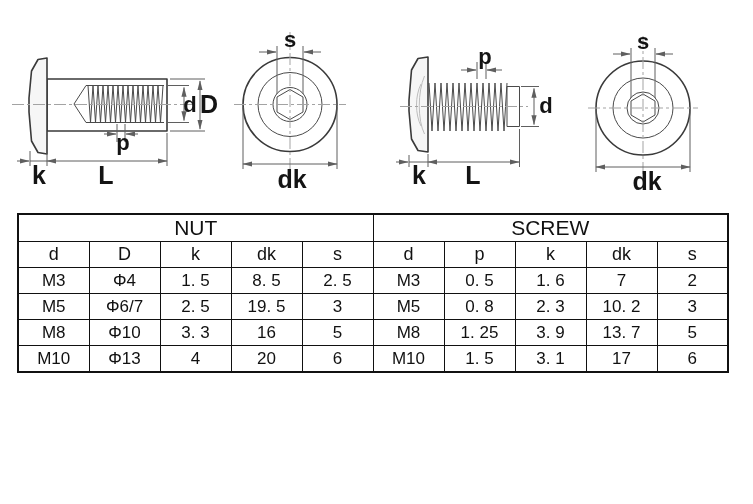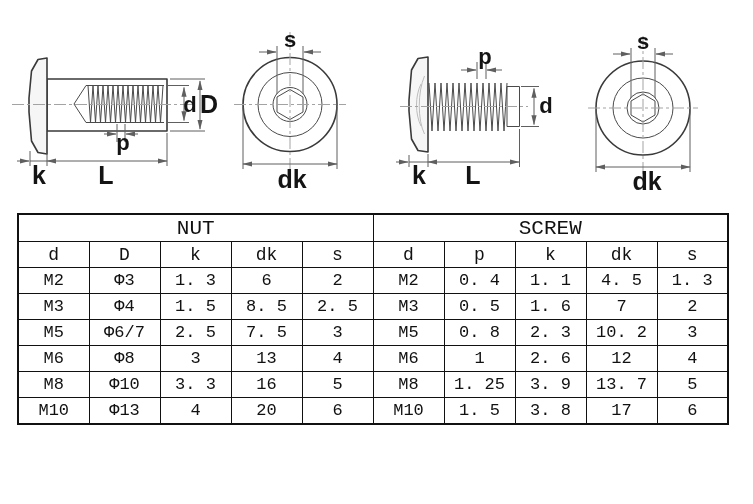--- a/index.html
+++ b/index.html
@@ -16,21 +16,21 @@
   .cl{fill:none;stroke:#a3a3a3;stroke-width:1;stroke-dasharray:12 3 3 3;}
   .dim{fill:none;stroke:#5f5f5f;stroke-width:1;}
   .lbl{font-family:"Liberation Sans",sans-serif;font-weight:bold;fill:#141414;text-anchor:middle;}
   .lbl-sm{font-size:22px;}
   .lbl-lg{font-size:25px;}
 
   table[data-name="spec-table"]{
     border-collapse:collapse;table-layout:fixed;
     width:712px;margin:7px 0 0 17px;
     border:2px solid #111;
-    font-family:Liberation Mono, monospace;color:#111;
+    font-family:Liberation Sans, sans-serif;color:#111;
   }
   table[data-name="spec-table"] th,
   table[data-name="spec-table"] td{
     border:1px solid #111;text-align:center;vertical-align:middle;
     padding:0;font-weight:normal;white-space:nowrap;overflow:hidden;
   }
   th.grp{height:26px;font-size:21px;}
   th.ch{height:25px;font-size:18px;}
   table[data-name="spec-table"] tbody td{height:25px;font-size:17px;}
 </style>
@@ -179,66 +179,42 @@
       <th class="ch" data-name="nut-col-header-s">s</th>
       <th class="ch" data-name="screw-col-header-d">d</th>
       <th class="ch" data-name="screw-col-header-p">p</th>
       <th class="ch" data-name="screw-col-header-k">k</th>
       <th class="ch" data-name="screw-col-header-dk">dk</th>
       <th class="ch" data-name="screw-col-header-s">s</th>
     </tr>
   </thead>
   <tbody data-name="spec-table-body">
         <tr data-name="table-row">
-          <td data-name="spec-cell">M2</td>
-          <td data-name="spec-cell">Φ3</td>
-          <td data-name="spec-cell">1. 3</td>
-          <td data-name="spec-cell">6</td>
-          <td data-name="spec-cell">2</td>
-          <td data-name="spec-cell">M2</td>
-          <td data-name="spec-cell">0. 4</td>
-          <td data-name="spec-cell">1. 1</td>
-          <td data-name="spec-cell">4. 5</td>
-          <td data-name="spec-cell">1. 3</td>
-        </tr>
-        <tr data-name="table-row">
           <td data-name="spec-cell">M3</td>
           <td data-name="spec-cell">Φ4</td>
           <td data-name="spec-cell">1. 5</td>
           <td data-name="spec-cell">8. 5</td>
           <td data-name="spec-cell">2. 5</td>
           <td data-name="spec-cell">M3</td>
           <td data-name="spec-cell">0. 5</td>
           <td data-name="spec-cell">1. 6</td>
           <td data-name="spec-cell">7</td>
           <td data-name="spec-cell">2</td>
         </tr>
         <tr data-name="table-row">
           <td data-name="spec-cell">M5</td>
           <td data-name="spec-cell">Φ6/7</td>
           <td data-name="spec-cell">2. 5</td>
-          <td data-name="spec-cell">7. 5</td>
+          <td data-name="spec-cell">19. 5</td>
           <td data-name="spec-cell">3</td>
           <td data-name="spec-cell">M5</td>
           <td data-name="spec-cell">0. 8</td>
           <td data-name="spec-cell">2. 3</td>
           <td data-name="spec-cell">10. 2</td>
           <td data-name="spec-cell">3</td>
-        </tr>
-        <tr data-name="table-row">
-          <td data-name="spec-cell">M6</td>
-          <td data-name="spec-cell">Φ8</td>
-          <td data-name="spec-cell">3</td>
-          <td data-name="spec-cell">13</td>
-          <td data-name="spec-cell">4</td>
-          <td data-name="spec-cell">M6</td>
-          <td data-name="spec-cell">1</td>
-          <td data-name="spec-cell">2. 6</td>
-          <td data-name="spec-cell">12</td>
-          <td data-name="spec-cell">4</td>
         </tr>
         <tr data-name="table-row">
           <td data-name="spec-cell">M8</td>
           <td data-name="spec-cell">Φ10</td>
           <td data-name="spec-cell">3. 3</td>
           <td data-name="spec-cell">16</td>
           <td data-name="spec-cell">5</td>
           <td data-name="spec-cell">M8</td>
           <td data-name="spec-cell">1. 25</td>
           <td data-name="spec-cell">3. 9</td>
@@ -246,20 +222,20 @@
           <td data-name="spec-cell">5</td>
         </tr>
         <tr data-name="table-row">
           <td data-name="spec-cell">M10</td>
           <td data-name="spec-cell">Φ13</td>
           <td data-name="spec-cell">4</td>
           <td data-name="spec-cell">20</td>
           <td data-name="spec-cell">6</td>
           <td data-name="spec-cell">M10</td>
           <td data-name="spec-cell">1. 5</td>
-          <td data-name="spec-cell">3. 8</td>
+          <td data-name="spec-cell">3. 1</td>
           <td data-name="spec-cell">17</td>
           <td data-name="spec-cell">6</td>
         </tr>
       </tbody>
 </table>
 
 </div>
 
 </body></html>

